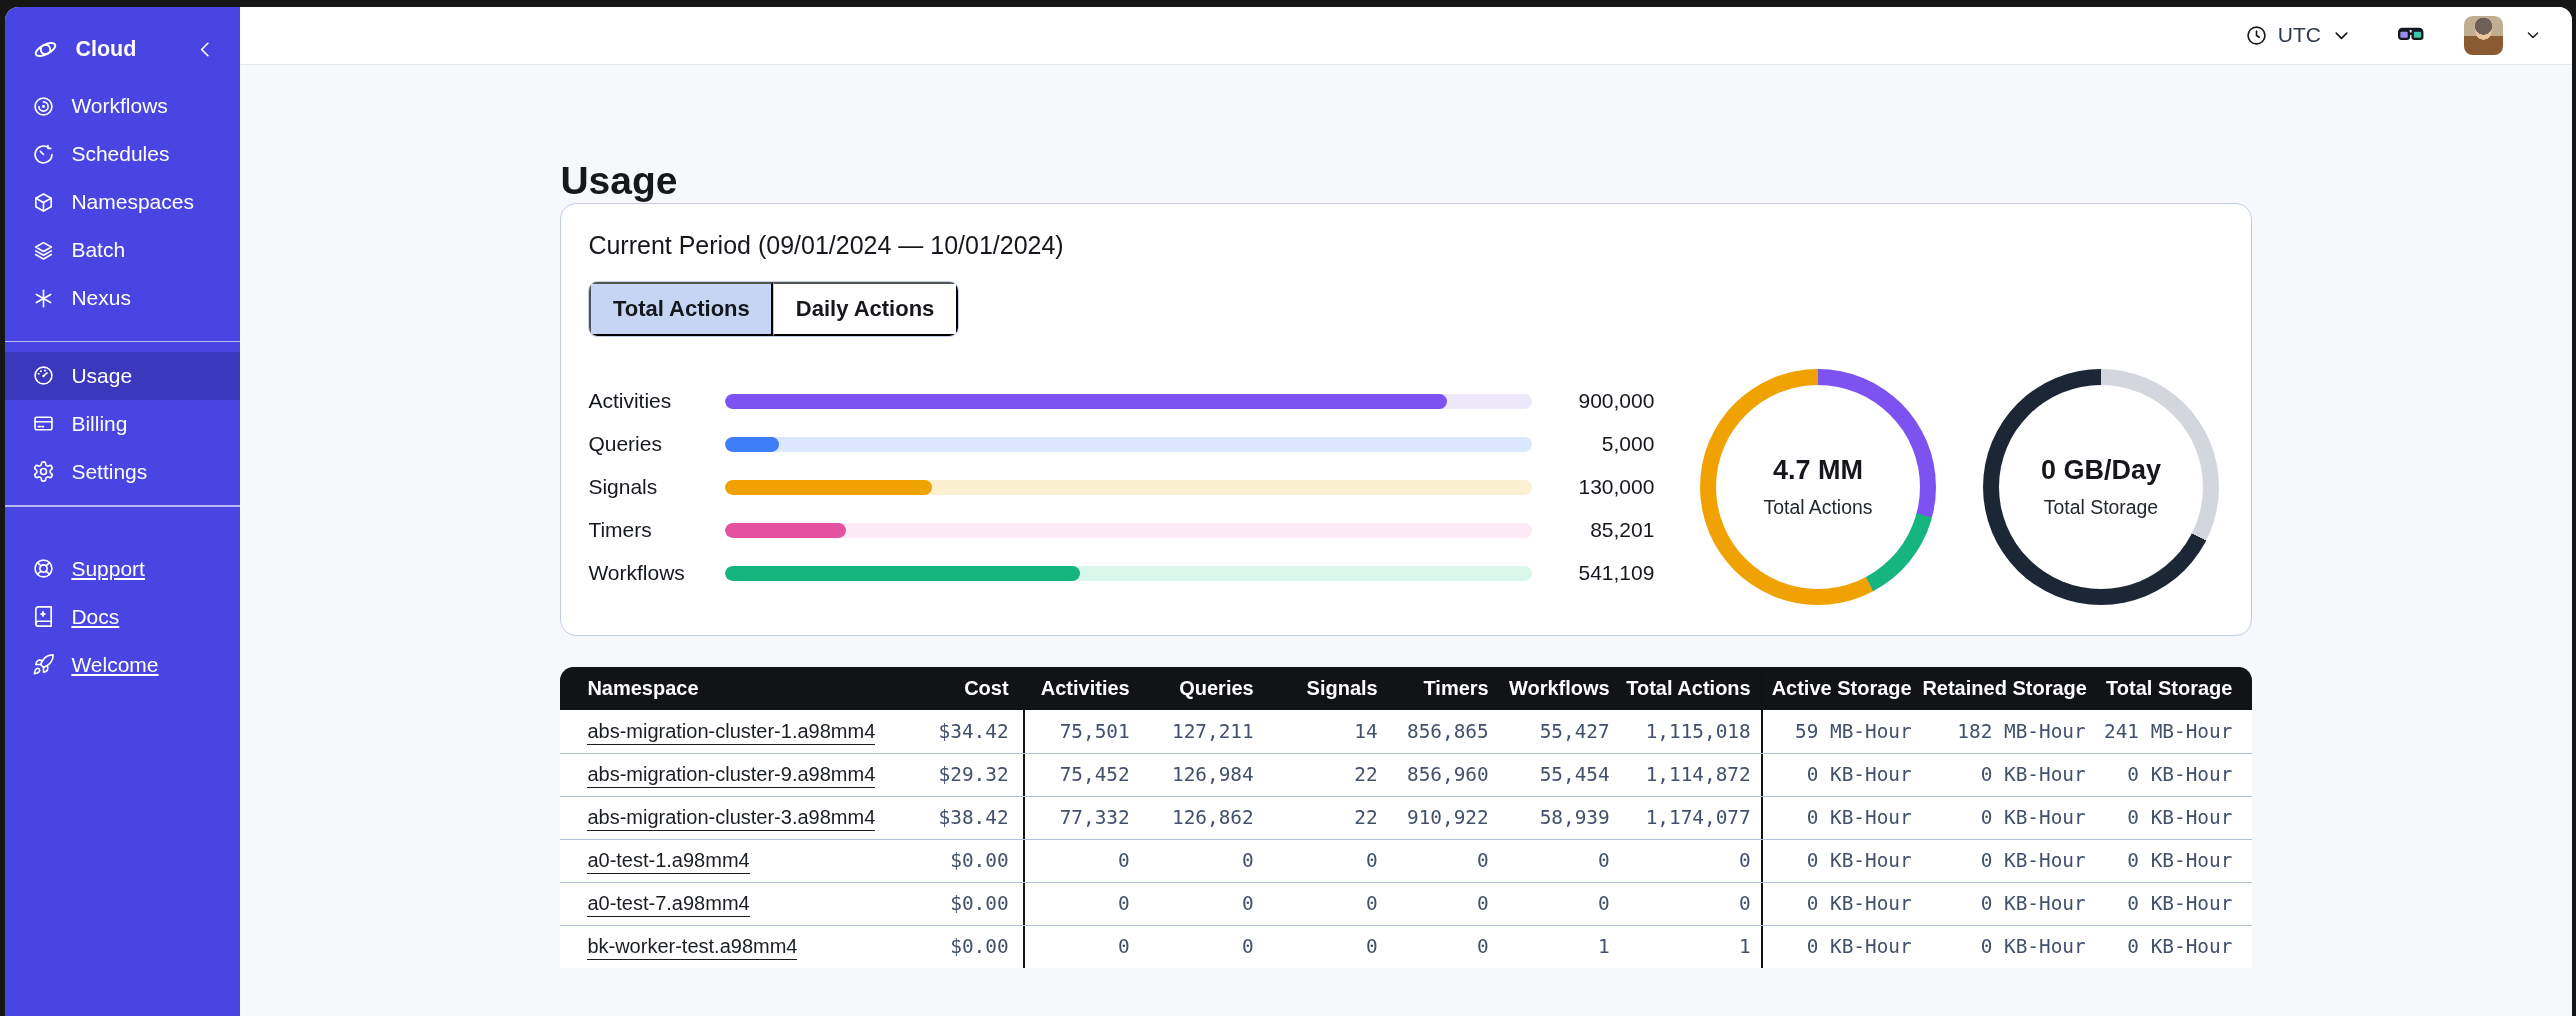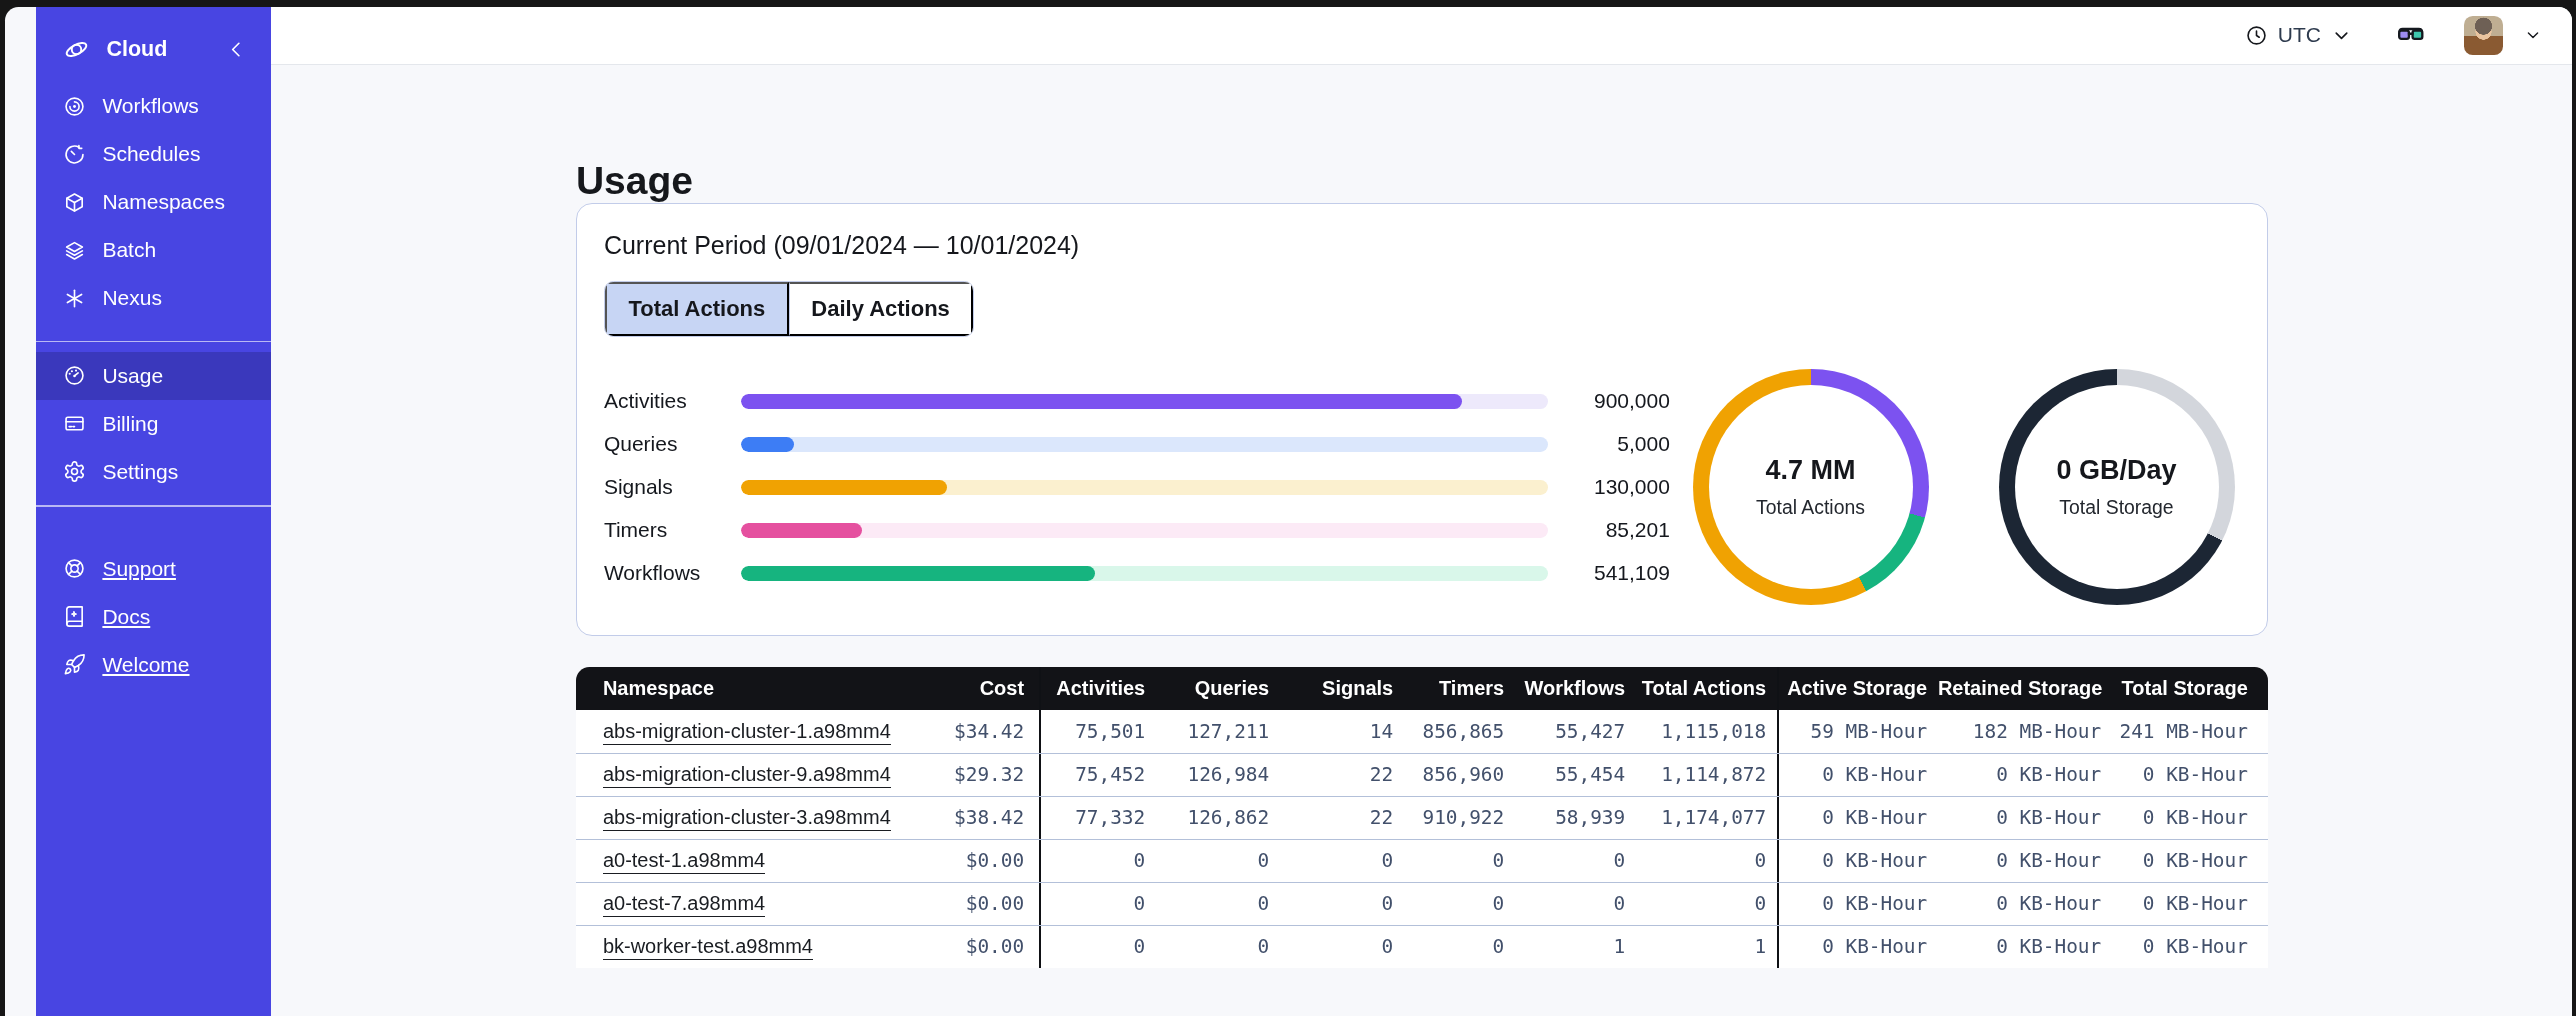--- a/index.html
+++ b/index.html
@@ -2,21 +2,21 @@
 <html style="font-size:10.7px"><head>
 <meta charset="utf-8">
 <style>
   * { margin:0; padding:0; box-sizing:border-box; }
   html,body { width:2576px; height:1016px; overflow:hidden; background:#161616;
               font-family:"Liberation Sans", sans-serif; }
   .window { position:absolute; left:5.4px; top:6.7px; width:2567px; height:1010px;
             border-radius:13.4px 13.4px 0 0; overflow:hidden; display:flex; background:#F7F8FB; }
 
   
-  .sidebar { width:235px; min-width:235px; background:#4845E2; color:#fff; display:flex; flex-direction:column;margin-left:31px; }
+  .sidebar { width:235px; min-width:235px; background:#4845E2; color:#fff; display:flex; flex-direction:column; }
   .sb-header { display:flex; align-items:center; padding:29.5px 23px 0 27px; }
   .sb-header .sb-icon { width:27px; height:27px; }
   .sb-brand { font-size:21.5px; font-weight:700; margin-left:16px; flex:1; }
   .collapse-btn { width:23px; height:23px; cursor:pointer; }
   .sb-group { margin-top:19px; }
   .sb-group.g2 { margin-top:0; padding:9.4px 0; }
   .sb-group.g3 { margin-top:0; padding-top:38px;text-decoration:underline; }
   .sb-item { display:flex; align-items:center; height:48px; padding-left:27px; font-size:21px; cursor:pointer; }
   .sb-item.active { background:#3A38BC; }
   .sb-icon { width:23px; height:23px; display:inline-flex; }
@@ -62,21 +62,21 @@
   .seg-tab.active { background:#C7D5F4; }
 
   .chart-area { margin-top:32px; display:flex; align-items:center; justify-content:space-between; }
   .bars { width:1066px; }
   .bar-row { display:flex; align-items:center; height:43px; }
   .bar-label { width:137px; font-size:21px; color:#15181E; }
   .bar-track { width:807px; height:14.8px; border-radius:7.4px; overflow:hidden; }
   .bar-fill { height:100%; border-radius:7.4px; }
   .bar-value { flex:1; text-align:right; font-size:21px; color:#15181E; }
 
-  .donuts { display:flex; gap:70px; margin-right:5.4px;align-items:flex-end; }
+  .donuts { display:flex; gap:47px; margin-right:5.4px;align-items:flex-end; }
   .donut { width:236px; height:236px; border-radius:50%; position:relative; }
   .donut::after { content:""; position:absolute; inset:16px; background:#fff; border-radius:50%; }
   .donut-center { position:absolute; inset:0; display:flex; flex-direction:column; align-items:center;
                   justify-content:center; z-index:1; gap:9.4px; }
   .donut-value { font-size:27px; font-weight:600; color:#15171C; }
   .donut-label { font-size:19.4px; color:#23272E; }
 
   
   .usage-table { margin-top:31px; border-radius:13.4px 13.4px 0 0; overflow:hidden; background:#fff; }
   .trow { display:grid; grid-template-columns:295px 168px 117px 124px 124px 111px 121px 141px 161px 174px 156px;

